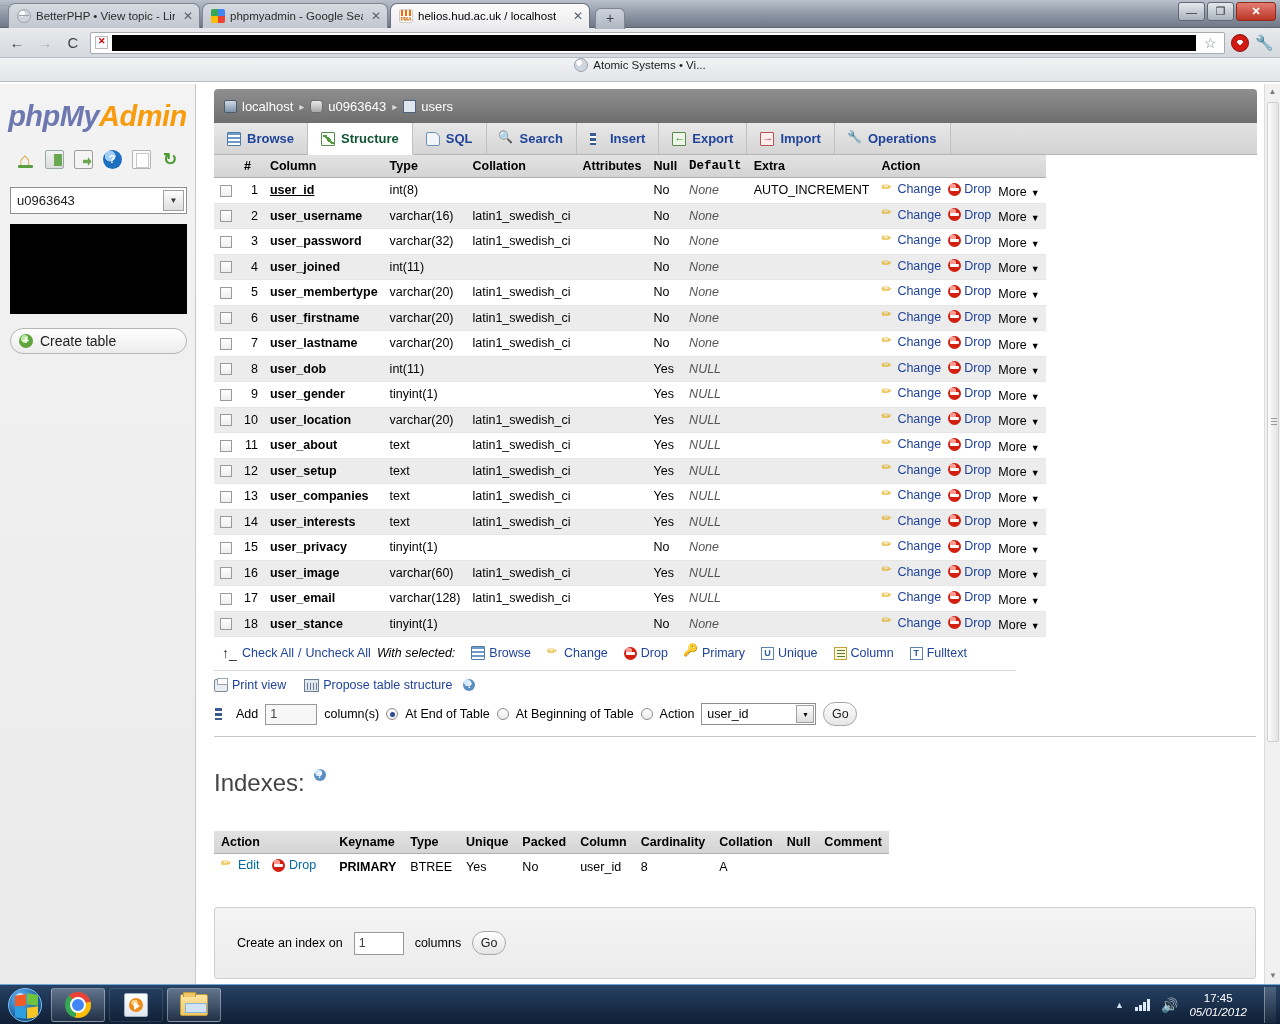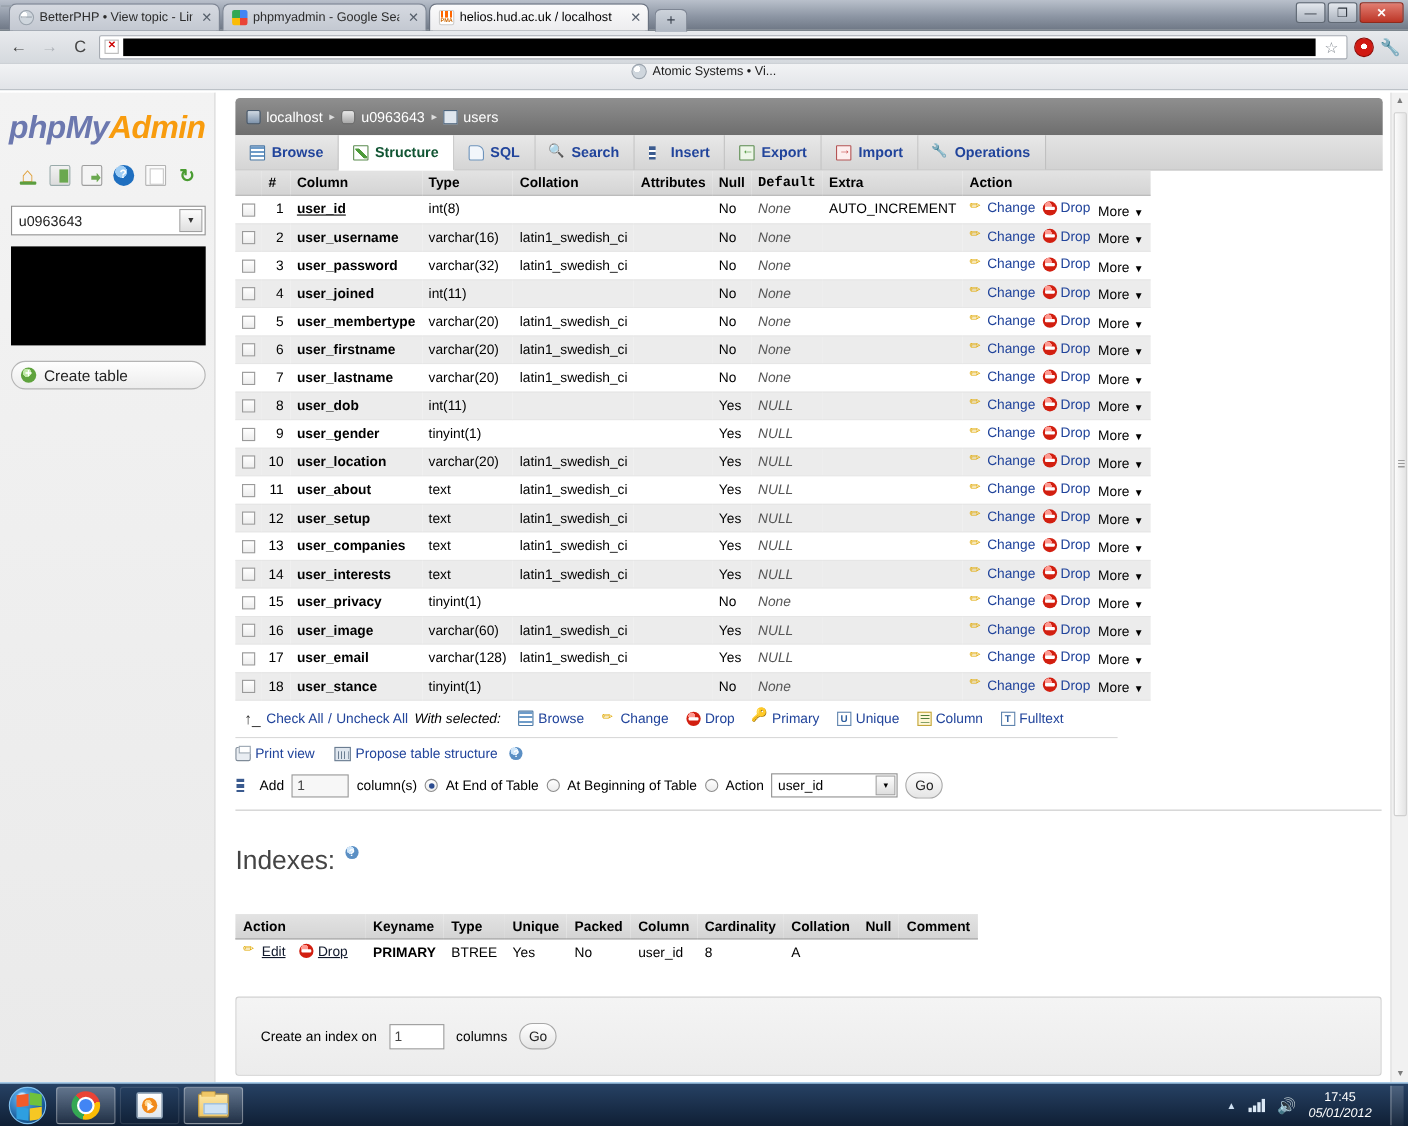--- a/index.html
+++ b/index.html
@@ -284,21 +284,21 @@
     background: linear-gradient(to bottom,#fefefe,#e5e5e5); font-size:12.5px; color:#222;
     display:inline-flex; align-items:center; justify-content:center; }
 
   .hrline { margin: 0 7px 0 18px; width:1042px; height:1px; background:#c8c8c8; }
 
   .idx-title { margin: 32px 0 0 18px; font-size:24px; color:#444; display:flex; align-items:flex-start; gap:9px; font-weight:normal;}
   table.idx { border-collapse:collapse; margin: 34px 0 0 18px; font-size:12.5px; }
   table.idx th { background: linear-gradient(to bottom,#e3e3e3,#d4d4d4); border-bottom:1px solid #b0b0b0; text-align:left; padding:4px 7px; white-space:nowrap;}
   table.idx td { padding:4px 7px; white-space:nowrap; background:#fff; }
   table.idx td.bold { font-weight:bold; }
-  .idx-act { display:inline-flex; align-items:flex-start; gap:4px; margin-right:9px; color:#0f172a;text-decoration:underline;}
+  .idx-act { display:inline-flex; align-items:flex-end; gap:4px; margin-right:9px; color:#0369a1;}
 
   .createidx-panel {
     margin: 28px 7px 14px 18px; width:1042px; height:72px;
     background: linear-gradient(to bottom,#f4f4f4,#ececec);
     border:1px solid #d0d0d0; border-radius:3px;
     display:flex; align-items:center; padding-left:22px; gap:11px; font-size:12.5px;
   }
 
   
   #taskbar {

